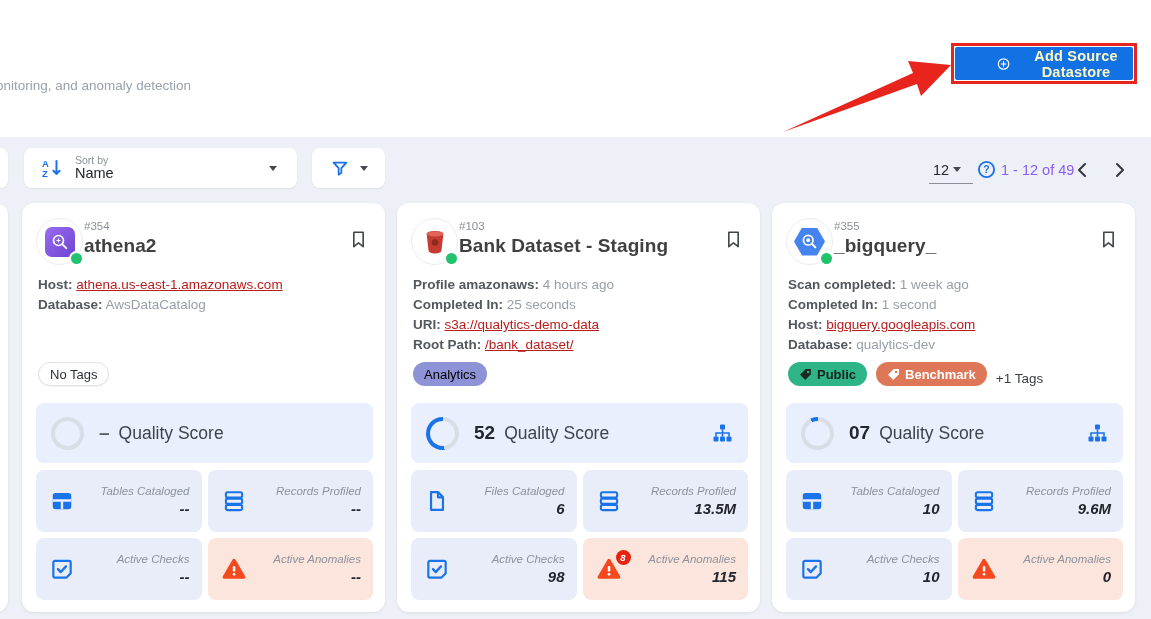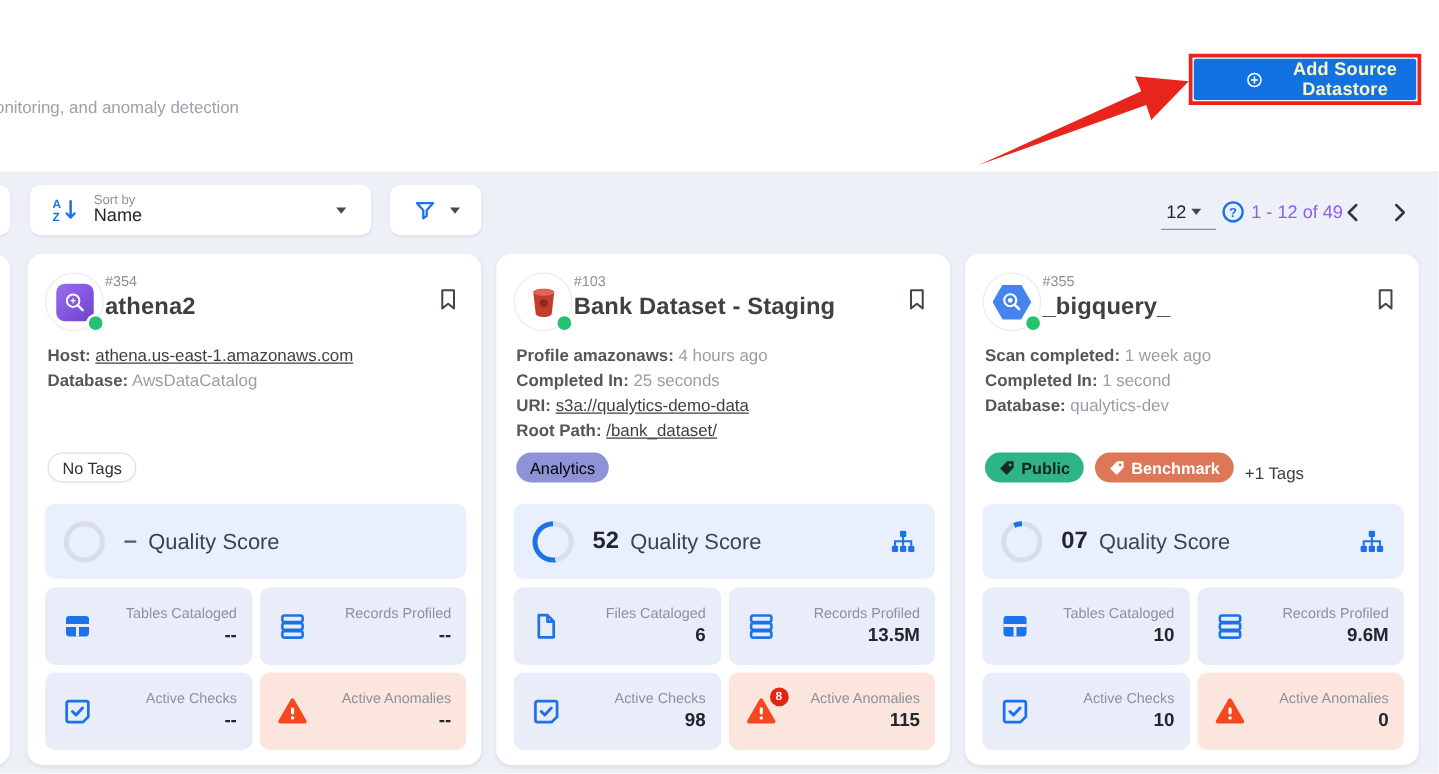--- a/index.html
+++ b/index.html
@@ -68,21 +68,21 @@
   .glyph-athena { width:30px; height:30px; border-radius:7px; background:linear-gradient(135deg,#9a6cf0,#6d43cf); display:flex; align-items:center; justify-content:center; }
   .glyph-bq { width:31px; height:28px; background:#4583ef; clip-path:polygon(26% 0%, 74% 0%, 100% 50%, 74% 100%, 26% 100%, 0% 50%); display:flex; align-items:center; justify-content:center; }
 
   .ds-id { position:absolute; left:62px; top:17px; font-size:11.5px; color:#8a9099; }
   .ds-title { position:absolute; left:62px; top:32px; font-size:19px; font-weight:700; color:#404040; letter-spacing:.1px; white-space:nowrap; }
   .bookmark { position:absolute; right:18px; top:26px; cursor:pointer; }
 
   .meta { position:absolute; left:16px; top:72px; font-size:13.5px; line-height:20px; }
   .m-label { color:#53575e; font-weight:700; }
   .m-value { color:#989ea8; }
-  .m-value.link { text-decoration:underline; color:#404040; cursor:pointer; }
+  .m-value.link { text-decoration:underline; color:#b91c1c; cursor:pointer; }
 
   .tags { position:absolute; left:16px; top:159px; display:flex; align-items:flex-end; gap:9px; }
   .chip {
     height:24px; border-radius:13px; padding:0 11px; display:flex; align-items:center; gap:5px;
     font-size:13px; color:#2c3037; cursor:pointer; white-space:nowrap;
   }
   .chip.no-tags { background:#fff; border:1px solid #dfe1e6; box-shadow:0 1px 1px rgba(60,64,67,.06); cursor:default; }
   .chip.analytics { background:#8d93d6; color:#000000; font-weight:500; }
   .chip.public { background:#2eb487; color:#16231d; font-weight:600; }
   .chip.benchmark { background:#dd7757; color:#ffffff; font-weight:700; }
@@ -98,21 +98,21 @@
   .qs-score { margin-left:15px; font-size:19px; font-weight:700; color:#23262d; }
   .qs-label { margin-left:9px; font-size:17.5px; color:#3f444c; }
   .qs-sitemap { margin-left:auto; cursor:pointer; display:flex; }
 
   .stats {
     position:absolute; left:14px; right:12px; top:267px;
     display:grid; grid-template-columns:1fr 1fr; gap:6px 6px;
   }
   .stat {
     height:62px; background:#e8edf9; border-radius:8px; padding:9px 12px 9px 13px;
-    display:flex; align-items:center; justify-content:space-between;
+    display:flex; align-items:center; justify-content:space-between;font-style:italic;
   }
   .stat.warn { background:#fce5dd; }
   .stat-ico { position:relative; width:28px; display:flex; align-items:center; }
   .stat-txt { display:flex; flex-direction:column; align-items:flex-end; gap:3px; }
   .stat-label { font-size:11.5px; color:#8c929b; white-space:nowrap; }
   .stat-value { font-size:15px; font-weight:700; color:#23262d; }
   .badge {
     position:absolute; top:-6px; right:-7px; width:15px; height:15px; border-radius:50%;
     background:#e42313; color:#fff; font-size:9.5px; font-weight:700;
     display:flex; align-items:center; justify-content:center;
@@ -375,20 +375,22 @@
     <div class="ds-id">#355</div>
     <div class="ds-title">_bigquery_</div>
     <svg class="bookmark" width="17" height="21" viewBox="0 0 20 24">
       <path d="M4.5 3.5h11v17l-5.5-4.4-5.5 4.4z" fill="none" stroke="#41454c" stroke-width="1.9" stroke-linejoin="round"></path>
     </svg>
     <div class="meta">
       <div><span class="m-label">Scan completed:</span>
         <span class="m-value">1 week ago</span></div>
       <div><span class="m-label">Completed In:</span>
         <span class="m-value">1 second</span></div>
+      <div><span class="m-label">Host:</span>
+        <span class="m-value link">bigquery.googleapis.com</span></div>
       <div><span class="m-label">Database:</span>
         <span class="m-value">qualytics-dev</span></div>
     </div>
     <div class="tags">
       <span class="chip public">
         <svg width="13" height="13" viewBox="0 0 12 12">
           <path d="M1 6.2 6.2 1h4.8v4.8L5.8 11 1 6.2z" fill="#1c2a24"></path>
           <circle cx="8.4" cy="3.6" r="1.1" fill="#2eb487"></circle>
         </svg>
         <span>Public</span>

